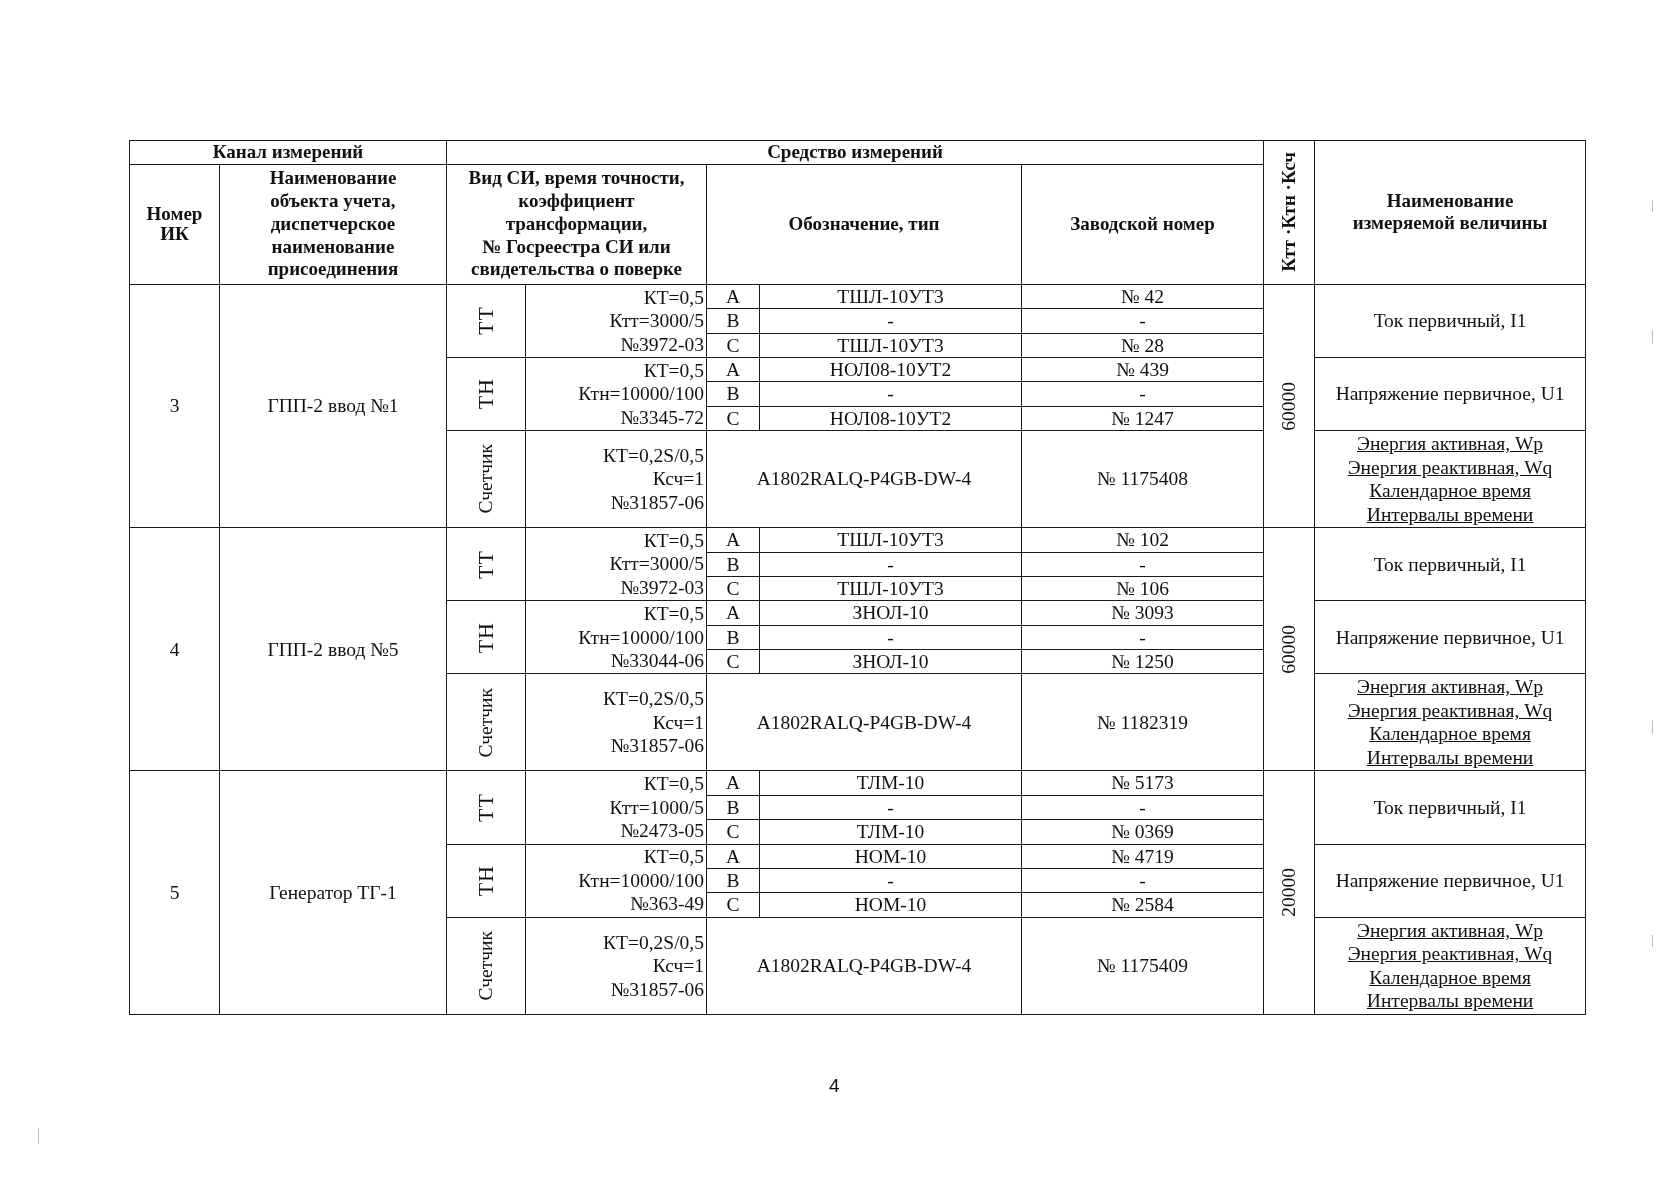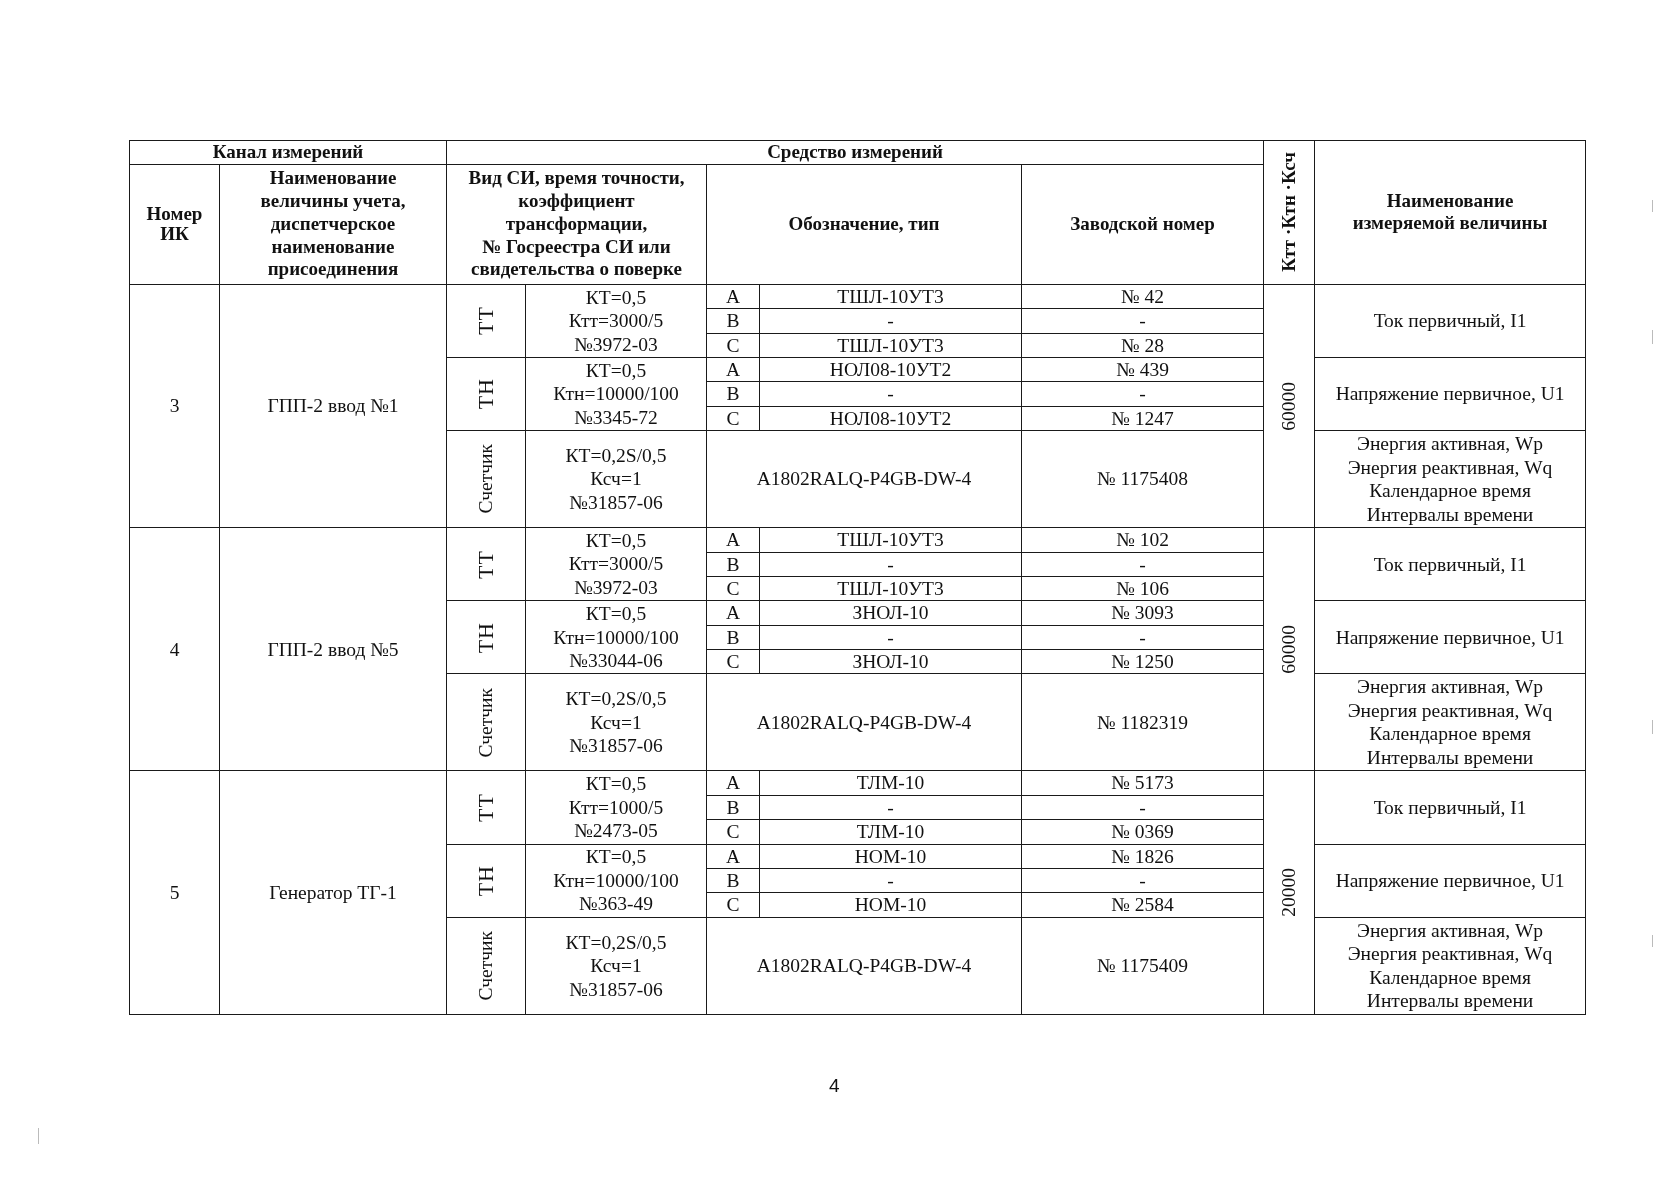--- a/index.html
+++ b/index.html
@@ -21,22 +21,22 @@
   .hdr-main { height: 120px; }
   .hdr-main th { line-height: 24px; }
   .sub { height: 23.8px; line-height: 23px; }
   .sub td { padding-top: 0; padding-bottom: 0; }
   .meter-row { height: 97px; }
   .vert-wrap { display: flex; align-items: center; justify-content: center; height: 100%; }
   .vert { writing-mode: vertical-rl; transform: rotate(180deg); white-space: nowrap; }
   .vert-bold { font-weight: bold; font-size: 19px; }
   .kind-tt { font-size: 22px; letter-spacing: 1px; }
   .phase { font-size: 19px; }
-  .stack div { line-height: 23.5px; }
-  .value-stack div { line-height: 23.5px; }
+  .stack div { line-height: 23.5px; text-align: right; }
+  .value-stack div { line-height: 23.5px; text-decoration: underline; }
   #page-number {
     position: absolute; left: 0; right: 0; top: 1075px;
     text-align: center; font-family: "Liberation Sans", "DejaVu Sans", sans-serif; font-size: 19px;
     width: 1663px; padding-left: 0px; box-sizing: border-box;
   }
   #page-number span { position: absolute; left: 829px; }
   .scan-mark { position: absolute; width: 1px; background: #bbb; }
 </style>
 </head>
 <body>
@@ -64,21 +64,21 @@
       </th>
       <th rowspan="2">
         <div>Наименование</div>
         <div>измеряемой величины</div>
       </th>
     </tr>
     <tr class="hdr-main">
       <th style="line-height:20px">Номер ИК</th>
       <th>
         <div>Наименование</div>
-        <div>величины учета,</div>
+        <div>объекта учета,</div>
         <div>диспетчерское</div>
         <div>наименование</div>
         <div>присоединения</div>
       </th>
       <th colspan="2">
         <div>Вид СИ, время точности,</div>
         <div>коэффициент</div>
         <div>трансформации,</div>
         <div>№ Госреестра СИ или</div>
         <div>свидетельства о поверке</div>
@@ -285,21 +285,21 @@
             <span class="vert kind-tt">ТН</span>
           </div>
         </td>
         <td rowspan="3" class="stack">
           <div>КТ=0,5</div>
           <div>Ктн=10000/100</div>
           <div>№363-49</div>
         </td>
         <td class="phase">A</td>
         <td>НОМ-10</td>
-        <td>№ 1826</td>
+        <td>№ 4719</td>
         <td rowspan="3">Напряжение первичное, U1</td>
       </tr>
       <tr class="sub">
         <td class="phase">B</td>
         <td>-</td>
         <td>-</td>
       </tr>
       <tr class="sub">
         <td class="phase">C</td>
         <td>НОМ-10</td>

